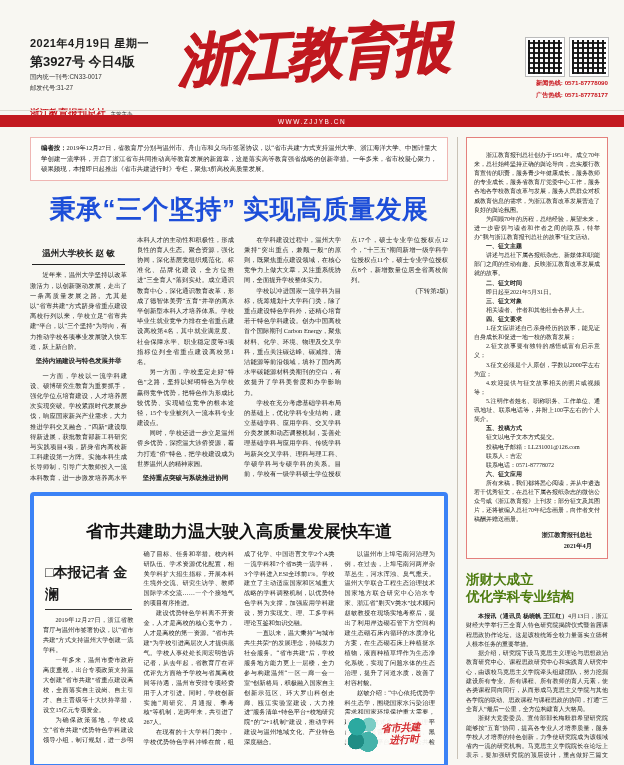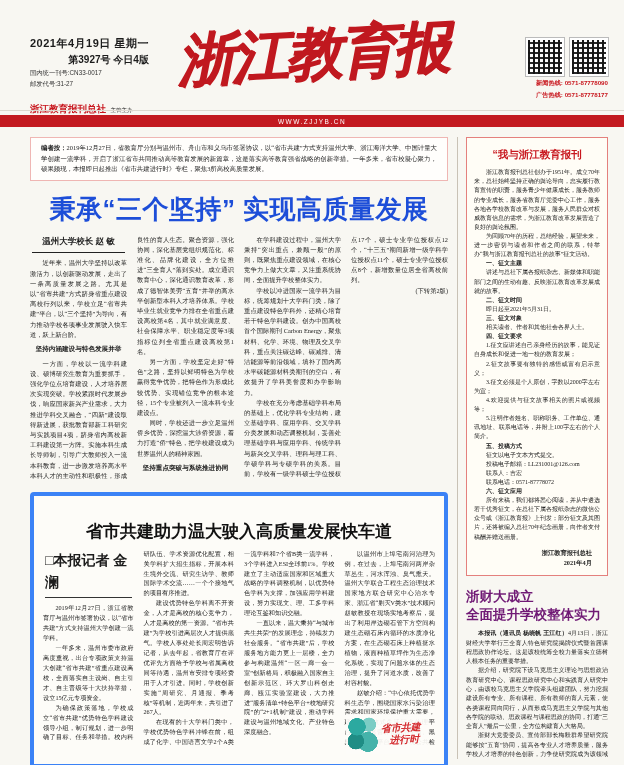--- a/index.html
+++ b/index.html
@@ -1,21 +1,21 @@
 <!DOCTYPE html>
 <html><head>
 <meta charset="utf-8">
 <style>
   html,body{margin:0;padding:0;}
   body{width:624px;height:765px;background:#f6f5f0;font-family:"Liberation Serif",serif;color:#1c1c1c;overflow:hidden;}
   .page{position:relative;width:624px;height:765px;background:#f8f7f2;}
   
   .mast-left{position:absolute;left:30px;top:36px;font-family:"Liberation Sans",sans-serif;}
   .date-line{font-size:11px;font-weight:bold;letter-spacing:.5px;}
-  .issue-line{font-size:10px;font-weight:bold;margin-top:2px;text-align:right;}
+  .issue-line{font-size:13px;font-weight:bold;margin-top:2px;}
   .cn-line{font-size:6.3px;color:#333;margin-top:2px;}
   .publisher{margin-top:9px;}
   .pub-red{color:#c8171e;font-weight:bold;font-size:9.5px;}
   .pub-small{font-size:5.5px;color:#222;}
   .mast-title{position:absolute;left:50%;top:16px;transform:translateX(-50%) rotate(-3deg);
     font-family:"DejaVu Serif",serif;font-style:italic;font-weight:bold;font-size:57px;
     color:#c0181f;letter-spacing:-3px;white-space:nowrap;text-shadow:1px 1px 0 #c0181f;}
   .mast-right{position:absolute;right:16px;top:38px;width:100px;font-family:"Liberation Sans",sans-serif;}
   .qr-row{display:flex;gap:6px;justify-content:flex-end;}
   .qr{width:34px;height:34px;border:2px solid #fff;outline:1px solid #bbb;
@@ -37,21 +37,21 @@
   .ed-label{font-weight:bold;}
   
   .headline{font-family:"Liberation Sans",sans-serif;font-size:26px;font-weight:800;
     text-align:center;margin:11px 0 8px;letter-spacing:.5px;white-space:nowrap;color:#1d4ed8;}
   .art-body{column-count:4;column-gap:10px;column-fill:auto;height:250px;overflow:hidden;
     font-size:6.3px;line-height:1.62;text-align:justify;}
   .para{text-indent:2em;margin:0;}
   .sect{font-family:"Liberation Sans",sans-serif;font-weight:bold;font-size:6.6px;
     text-align:center;margin:4px 0;text-indent:0;}
   .byline-block{font-family:"Liberation Sans",sans-serif;font-weight:bold;font-size:8.5px;
-    text-align:center;border-bottom:1.5px solid #222;padding-bottom:4px;margin:0 2px 5px;}
+    text-align:center;border-bottom:1.5px solid #222;padding-bottom:4px;margin:12px 2px 5px;}
   .cont{text-align:right;margin:0;}
   
   .red-box{margin-top:7px;border:4px solid #3b82f6;border-radius:4px;background:#fdfcf8;
     padding:22px 9px 8px;position:relative;height:238px;overflow:hidden;}
   .box-headline{font-family:"Liberation Sans",sans-serif;font-size:17px;font-weight:800;
     text-align:center;margin:2px 0 6px;white-space:nowrap;color:#111;}
   .box-body{column-count:4;column-gap:10px;column-fill:auto;height:200px;overflow:hidden;
     font-size:6.2px;line-height:1.6;text-align:justify;}
   .box-body .byline-block{font-size:14px;text-align:left;border-bottom:1px solid #333;}
   .stamp{position:absolute;right:16px;bottom:10px;width:78px;display:flex;align-items:center;
@@ -68,21 +68,21 @@
   
   .notice-box{border:1px solid #e4807d;background:#fffdf6;padding:7px 7px 6px;}
   .notice-title{color:#c8171e;font-family:"Liberation Sans",sans-serif;font-weight:800;
     font-size:10.5px;line-height:1.45;text-align:center;margin:2px 0 6px;}
   .notice-body{font-size:6px;line-height:1.52;text-align:justify;}
   .notice-body .nh{font-weight:bold;text-indent:2em;font-family:"Liberation Sans",sans-serif;margin:0;}
   .notice-sig{text-align:right;font-weight:bold;font-size:6.3px;line-height:1.7;
     margin-top:6px;padding-right:8px;}
   .side-article{margin-top:12px;}
   .side-title{font-family:"Liberation Sans",sans-serif;font-weight:800;font-size:13.5px;
-    line-height:1.3;margin:0 0 6px;color:#701a75;}
+    line-height:1.3;margin:0 0 6px;color:#4d7c0f;}
   .side-body{font-size:6px;line-height:1.55;text-align:justify;}
   .lead{font-weight:bold;}
 </style>
 </head>
 <body>
 
 <div class="page">
 
   <div class="mast-left">
     <div class="date-line">2021年4月19日 星期一</div>
@@ -153,21 +153,20 @@
             <div>省市共建</div>
             <div>进行时</div>
           </div>
         </div>
       </section>
     </div>
 
     <aside class="side-col">
       <div class="notice-box">
         <div class="notice-title">
-          <div>“我与浙江教育报刊</div>
         </div>
         <div class="notice-body">
             <div class="para">浙江教育报刊总社创办于1951年。成立70年来，总社始终坚持正确的舆论导向，忠实履行教育宣传的职责，服务青少年健康成长，服务教师的专业成长，服务省教育厅党委中心工作，服务各地各学校教育改革与发展，服务人民群众对权威教育信息的需求，为浙江教育改革发展营造了良好的舆论氛围。</div>
             <div class="para">为回顾70年的历程，总结经验，展望未来，进一步密切与读者和作者之间的联系，特举办“我与浙江教育报刊总社的故事”征文活动。</div>
             <div class="nh">一、征文主题</div>
             <div class="para">讲述与总社下属各报纸杂志、新媒体和职能部门之间的生动有趣、反映浙江教育改革发展成就的故事。</div>
             <div class="nh">二、征文时间</div>
             <div class="para">即日起至2021年5月31日。</div>
             <div class="nh">三、征文对象</div>
             <div class="para">相关读者、作者和其他社会各界人士。</div>
@@ -187,21 +186,21 @@
           </div>
         <div class="notice-sig">
           <div>浙江教育报刊总社</div>
           <div>2021年4月</div>
         </div>
       </div>
 
       <div class="side-article">
         <h3 class="side-title">
           <div>浙财大成立</div>
-          <div>全面提升学校整体实力</div>
+          <div>优化学科专业结构</div>
         </h3>
         <div class="side-body">
             <div class="para"><span class="lead">本报讯（通讯员 杨晓帆 王江红）</span>4月13日，浙江财经大学举行三全育人特色研究院揭牌仪式暨首届课程思政协作论坛。这是该校统筹全校力量落实立德树人根本任务的重要举措。</div>
             <div class="para">据介绍，研究院下设马克思主义理论与思想政治教育研究中心、课程思政研究中心和实践育人研究中心，由该校马克思主义学院牵头组建团队，努力挖掘建设所有专业、所有课程、所有教师的育人元素，使各类课程同向同行，从而形成马克思主义学院与其他各学院的联动、思政课程与课程思政的协同，打通“三全育人”最后一公里，全方位构建育人大格局。</div>
             <div class="para">浙财大党委委员、宣传部部长梅毅群希望研究院能够按“五育”协同，提高各专业人才培养质量，服务学校人才培养的特色创新，力争使研究院成为该领域省内一流的研究机构。马克思主义学院院长在论坛上表示，要加强研究院的顶层设计，重点做好三篇文章：一是以问题为导向，突出工作的针对性和专业性；二是以协同为关键，汇聚优化各类资源与力量；三是以创新为追求，彰显研究的新时代价值与意义。</div>
           </div>
       </div>
     </aside>
 
   </div>

